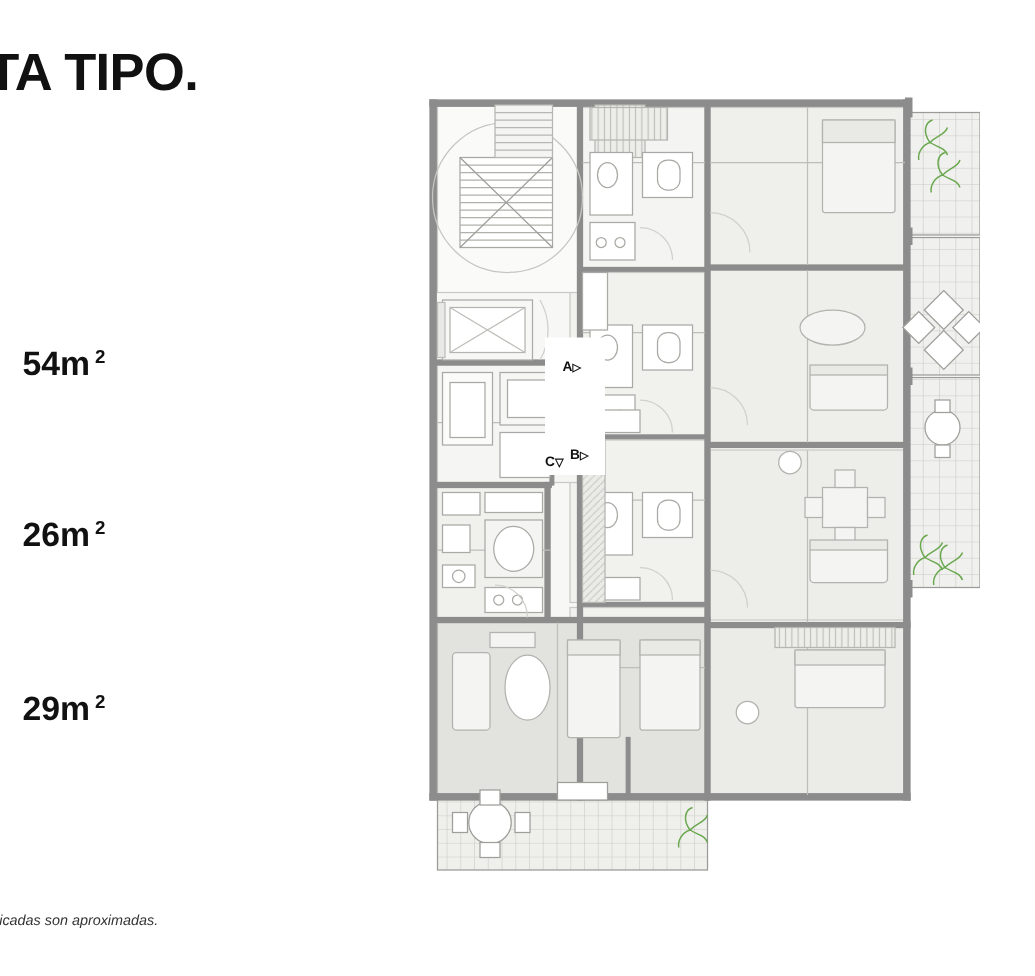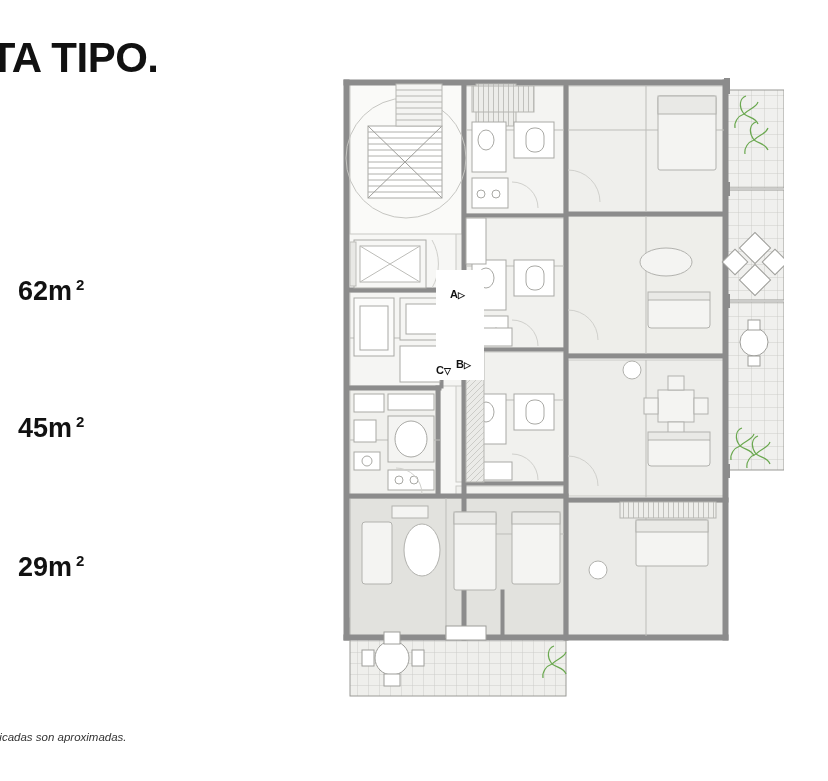--- a/index.html
+++ b/index.html
@@ -76,24 +76,24 @@
   #marker-b { left: 120px; top: 288px; }
   #marker-c { left: 100px; top: 294px; }
   .marker .tri { font-size: 9px; }
 </style>
 </head>
 <body>
 
 <div id="title">NTA TIPO.</div>
 
 <div class="area-label" id="area-0">
-  <span>62m</span><sup>2</sup>
+  <span>54m</span><sup>2</sup>
 </div>
 <div class="area-label" id="area-1">
-  <span>45m</span><sup>2</sup>
+  <span>26m</span><sup>2</sup>
 </div>
 <div class="area-label" id="area-2">
   <span>29m</span><sup>2</sup>
 </div>
 
 <div id="footnote">indicadas son aproximadas.</div>
 
 <div id="plan">
   <svg width="448" height="630" viewBox="0 0 448 630" xmlns="http://www.w3.org/2000/svg">
     <defs>

